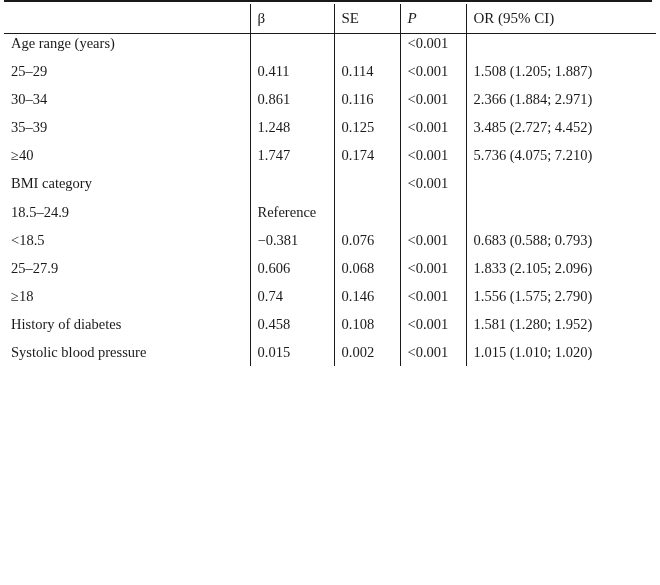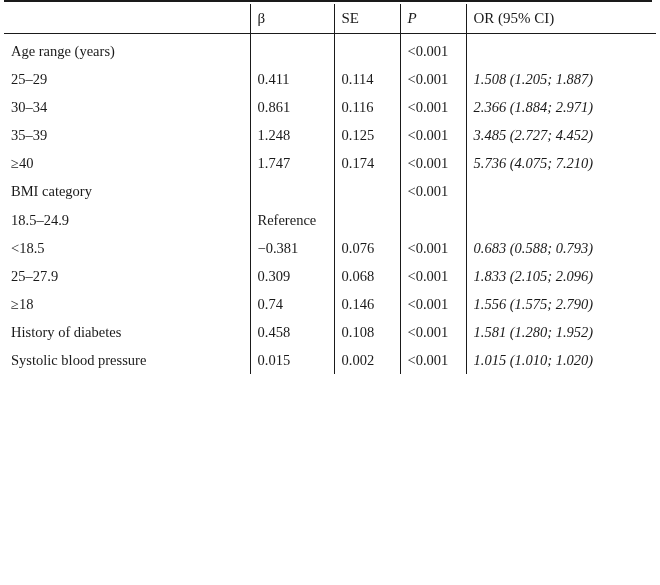--- a/index.html
+++ b/index.html
@@ -57,26 +57,26 @@
     padding-top: 2px;
     font-size: 15px;
   }
   thead tr.header-row th {
     border-bottom: 1.6px solid #1a1a1a;
   }
   thead th.ital {
     font-style: italic;
   }
   tbody tr:first-child td {
-    padding-top: 8px;
+    padding-top: 0;
   }
   td.indent1 {
     padding-left: 38px;
   }
-  .nowrap { white-space: nowrap; font-style: italic; }
+  .nowrap { white-space: nowrap; }
   
   .top-rule {
     position: absolute;
     left: 4px;
     top: 0px;
     width: 648px;
     height: 2px;
     background: #1a1a1a;
   }
   .right-edge-gap {
@@ -163,21 +163,21 @@
         </tr>
         <tr>
           <td class="indent1">&lt;18.5</td>
           <td class="vr">−0.381</td>
           <td class="vr">0.076</td>
           <td class="vr">&lt;0.001</td>
           <td class="vr nowrap">0.683 (0.588; 0.793)</td>
         </tr>
         <tr>
           <td class="indent1">25–27.9</td>
-          <td class="vr">0.309</td>
+          <td class="vr">0.606</td>
           <td class="vr">0.068</td>
           <td class="vr">&lt;0.001</td>
           <td class="vr nowrap">1.833 (2.105; 2.096)</td>
         </tr>
         <tr>
           <td class="indent1">≥18</td>
           <td class="vr">0.74</td>
           <td class="vr">0.146</td>
           <td class="vr">&lt;0.001</td>
           <td class="vr nowrap">1.556 (1.575; 2.790)</td>

